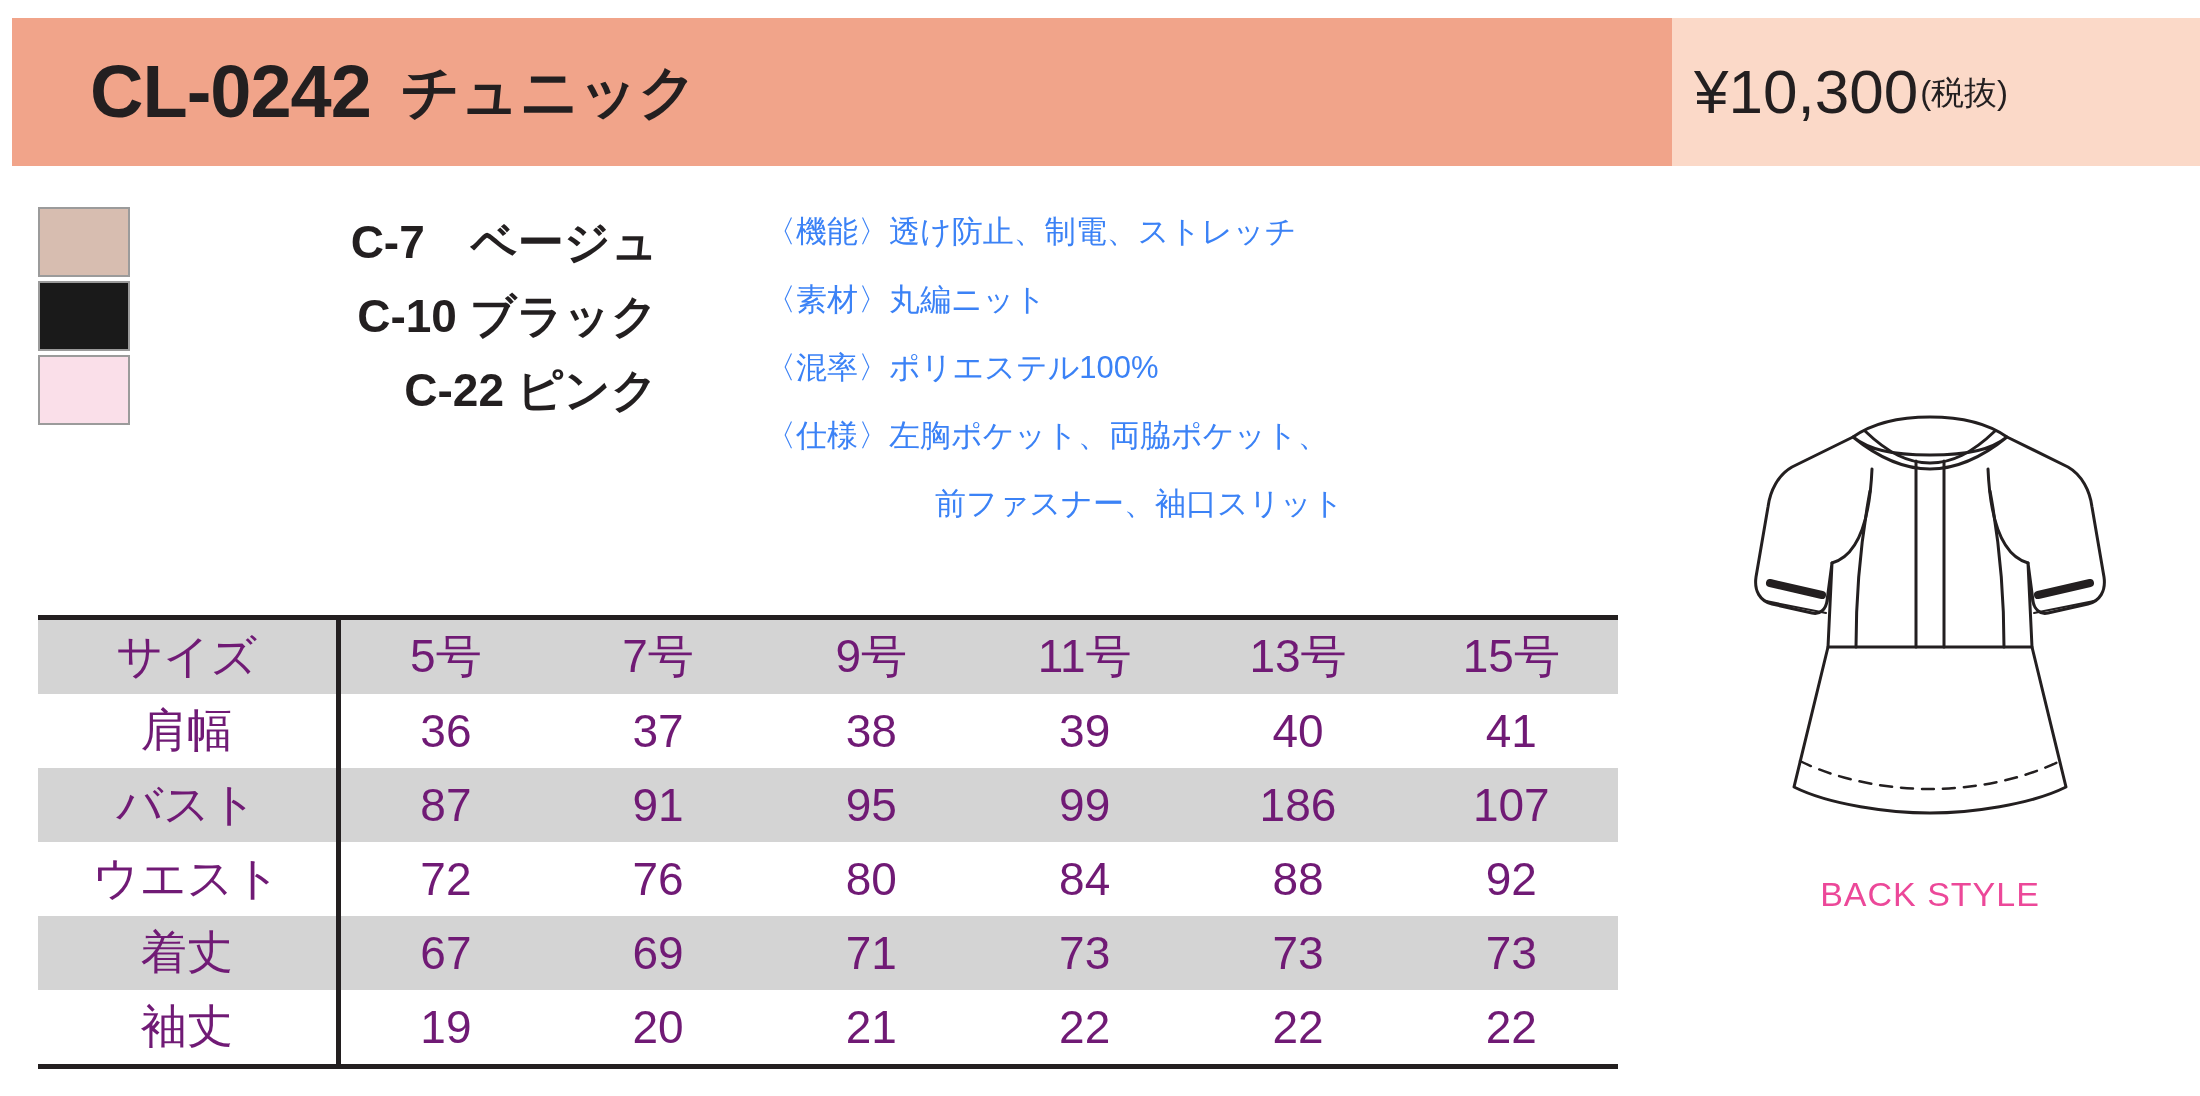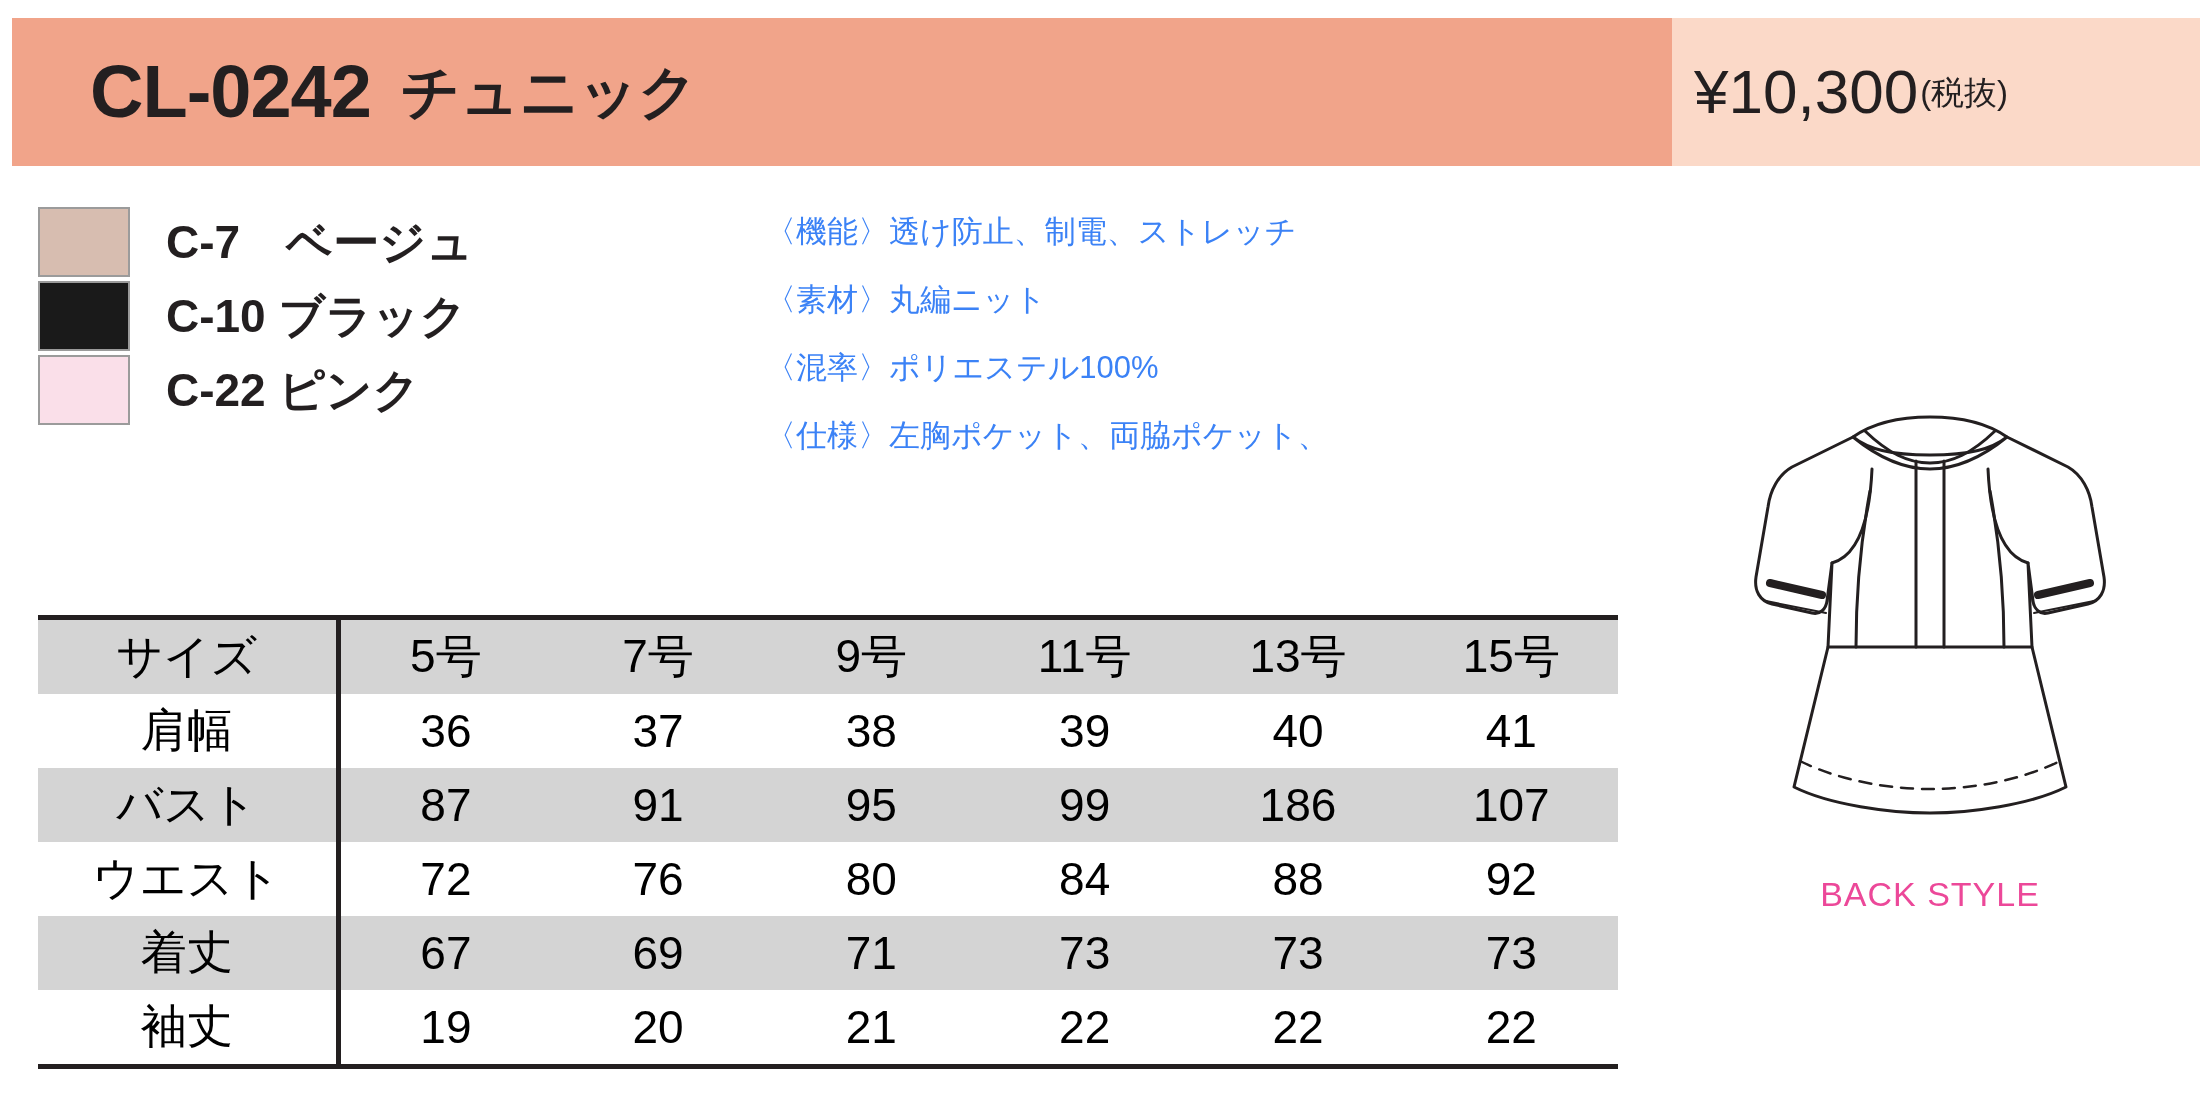--- a/index.html
+++ b/index.html
@@ -74,20 +74,21 @@
   .colors {
     position: absolute;
     left: 38px;
     top: 205px;
     width: 620px;
   }
   .color-row {
     display: flex;
     align-items: center;
     height: 74px;
+    justify-content: space-between;
   }
   .swatch {
     width: 92px;
     height: 70px;
     border: 2px solid #9b9b9b;
     box-sizing: border-box;
     flex: 0 0 auto;
   }
   .color-label {
     font-size: 46px;
@@ -122,21 +123,21 @@
     top: 615px;
     width: 1580px;
     border-collapse: collapse;
     table-layout: fixed;
   }
   .size-table td {
     text-align: center;
     font-size: 46px;
     height: 74px;
     padding: 0;
-    color: #000000;
+    color: #701a75;
   }
   .size-table col.label-col { width: 300px; }
   .size-table tr.head td {
     background: #d4d4d4;
   }
   .size-table tr.alt td {
     background: #d4d4d4;
   }
   .size-table tr.head {
     border-top: 5px solid #231f20;
@@ -194,20 +195,21 @@
     <span class="swatch" id="sw2" style="background: rgb(250, 223, 233);"></span>
     <span class="color-label">C-22 ピンク</span>
   </div>
 </div>
 
 <div class="specs">
   <div class="spec-line">〈機能〉透け防止、制電、ストレッチ</div>
   <div class="spec-line">〈素材〉丸編ニット</div>
   <div class="spec-line">〈混率〉ポリエステル100%</div>
   <div class="spec-line">〈仕様〉左胸ポケット、両脇ポケット、</div>
+  <div class="spec-line indent">前ファスナー、袖口スリット</div>
 </div>
 
 <table class="size-table">
   <colgroup>
     <col class="label-col">
     <col>
       <col>
       <col>
       <col>
       <col>

